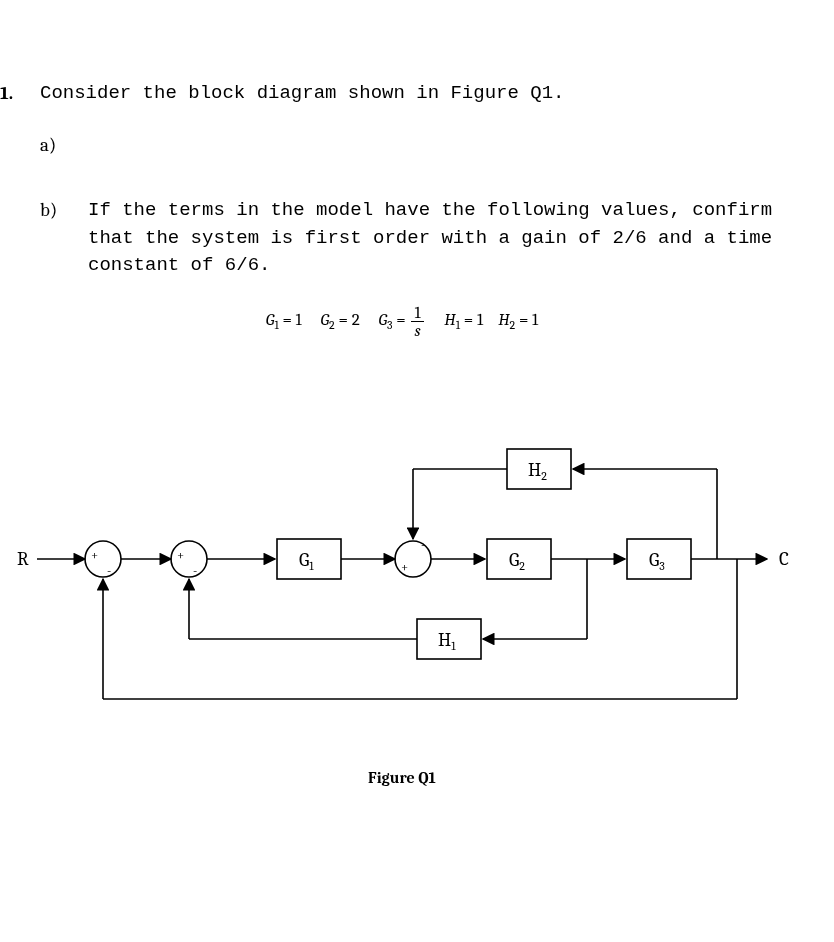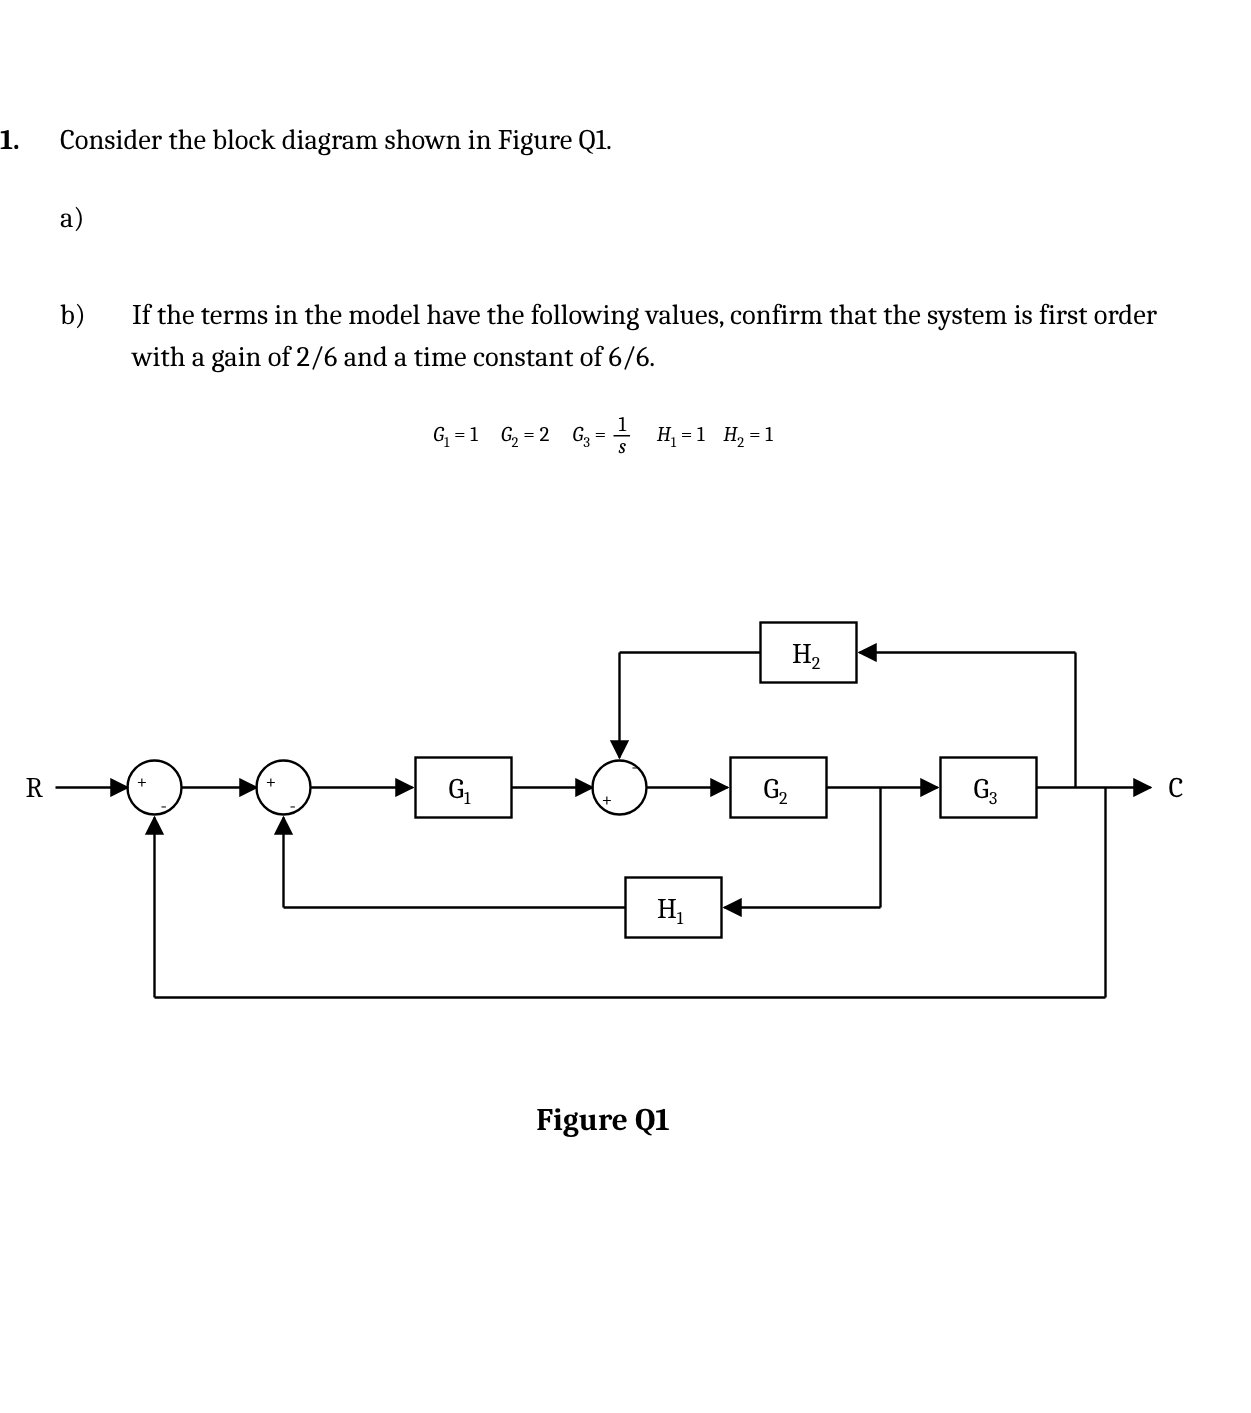--- a/index.html
+++ b/index.html
@@ -24,43 +24,44 @@
     text-align: left;
     font-weight: bold;
     padding-left: 0;
   }
   .alpha-col {
     width: 48px;
     padding-left: 40px;
   }
   .text-col {
     flex: 1;
+    font-family: Liberation Mono, monospace;
   }
   .eqline {
     text-align: center;
-    font-size: 14px;
+    font-size: 17px;
     margin: 8px 0 40px 0;
     font-style: italic;
   }
   .eqline .roman { font-style: normal; }
   .sub { font-size: 0.7em; vertical-align: sub; font-style: normal;}
   .frac {
     display: inline-block;
     vertical-align: middle;
     text-align: center;
     font-style: normal;
     line-height: 1.0;
     margin: 0 2px;
   }
   .frac .n { display:block; border-bottom: 1.3px solid #000; padding: 0 3px; font-style: normal;}
   .frac .d { display:block; padding: 0 3px; font-style: italic;}
   .figcap {
     text-align: center;
     font-weight: bold;
-    font-size: 21px;
+    font-size: 16px;
     margin-top: 30px;
   }
   .diagram-wrap {
     margin-top: 60px;
     display: flex;
     justify-content: center;
   }
   svg text {
     font-family: "Cambria", "Georgia", "Times New Roman", serif;
   }

